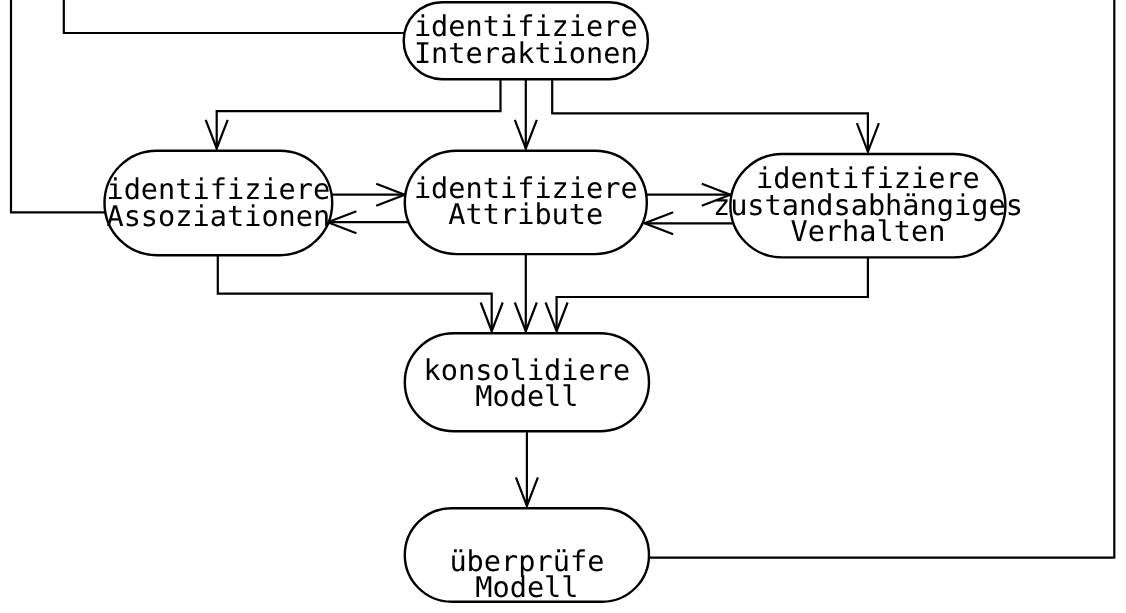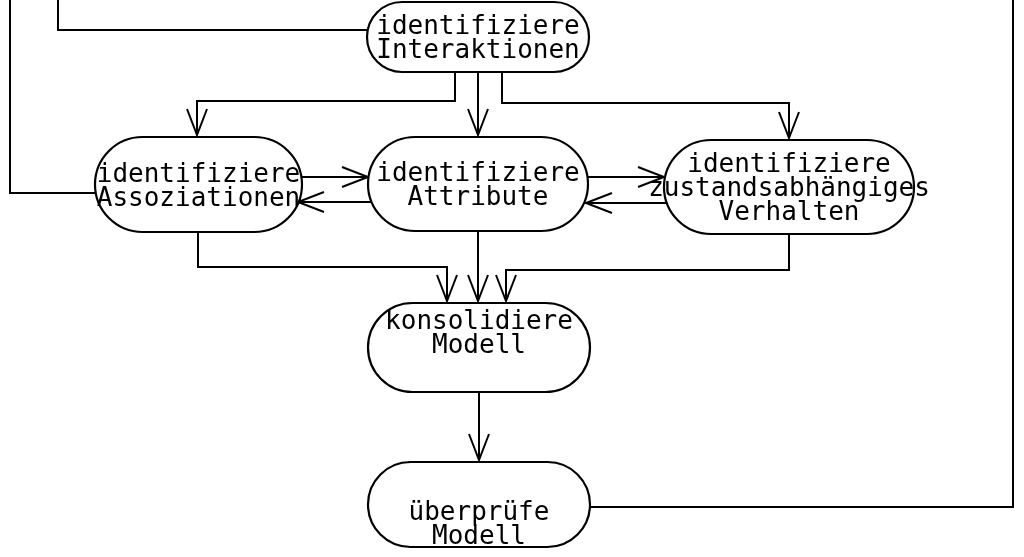--- a/index.html
+++ b/index.html
@@ -121,19 +121,19 @@
   <div class="label" style="left:95px; top:137px; width:207px; height:95px;">identifiziere
 Assoziationen</div>
 
   <div class="label" style="left:368px; top:137px; width:220px; height:94px;">identifiziere
 Attribute</div>
 
   <div class="label" style="left:664px; top:140px; width:250px; height:94px;">identifiziere
 zustandsabhängiges
 Verhalten</div>
 
-  <div class="label" style="left:368px; top:287px; width:222px; height:89px;">konsolidiere
+  <div class="label" style="left:368px; top:304px; width:222px; height:89px;">konsolidiere
 Modell</div>
 
   <div class="label" style="left:368px; top:480px; width:222px; height:85px;">überprüfe
 Modell</div>
 
 </div>
 
 </body></html>

